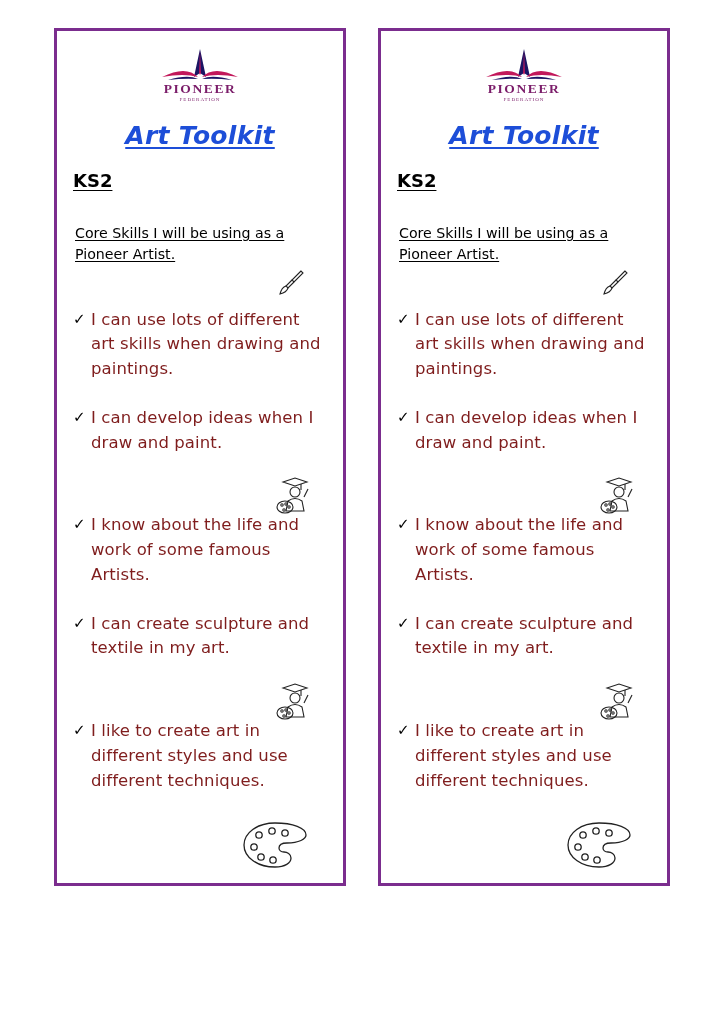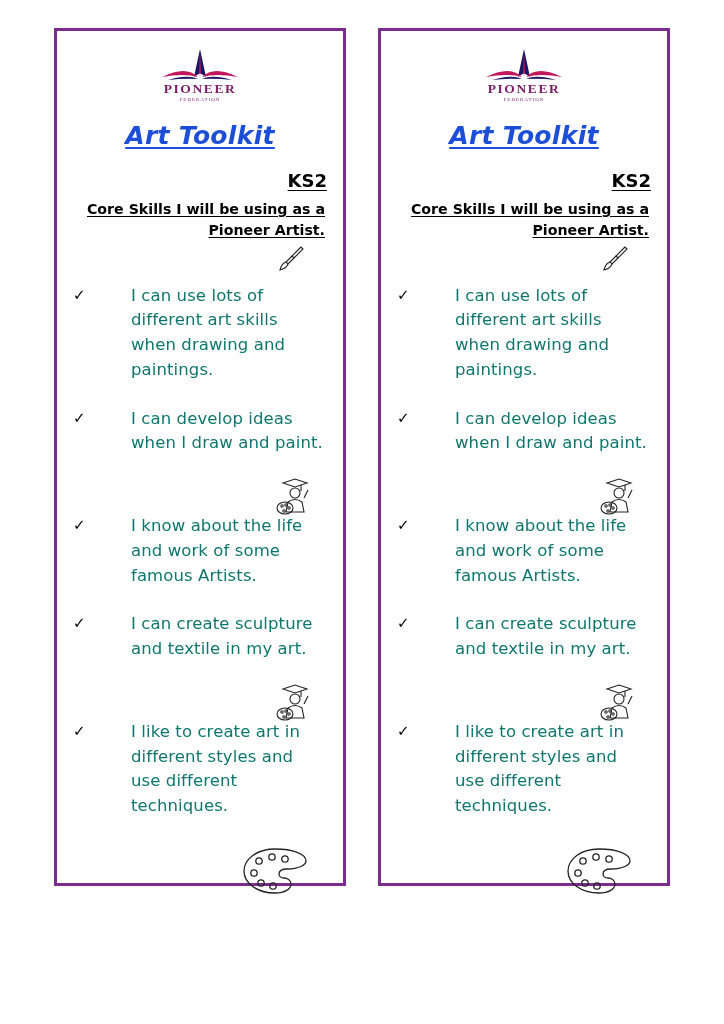--- a/index.html
+++ b/index.html
@@ -79,37 +79,37 @@
     font-size: 25px;
     font-weight: bold;
     font-style: italic;
     text-decoration: underline;
     text-underline-offset: 3px;
     color: #1d4ed8;
     margin-top: 4px;
     letter-spacing: 0.3px;
   }
   .subtitle {
-    text-align: right;
+    text-align: left;
     font-size: 18px;
     font-weight: bold;
     text-decoration: underline;
     text-underline-offset: 3px;
     color: #000;
     margin-top: 20px;
   }
   .lede {
-    text-align: right;
+    text-align: left;
     font-size: 14.2px;
-    font-weight: bold;
+    font-weight: normal;
     line-height: 1.5;
     text-decoration: underline;
     text-underline-offset: 2px;
     color: #000;
-    margin-top: 8px;
+    margin-top: 32px;
     padding: 0 2px;
   }
 
   
   .icon-row {
     display: flex;
     height: 34px;
     align-items: center;
   }
   .icon-row.right { justify-content: flex-end; padding-right: 10px; }
@@ -129,23 +129,22 @@
     width: 18px;
     flex: 0 0 18px;
     font-size: 15px;
     line-height: 1.45;
     color: #000;
     padding-top: 1px;
   }
   .item-text {
     font-size: 16.5px;
     line-height: 1.5;
-    color: #0f766e;
+    color: #7f1d1d;
     letter-spacing: 0.1px;
-    margin-left: 40px;
   }
 
   .palette-wrap {
     display: flex;
     justify-content: flex-end;
     padding-right: 14px;
     padding-bottom: 18px;
   }
 </style>
 </head>

